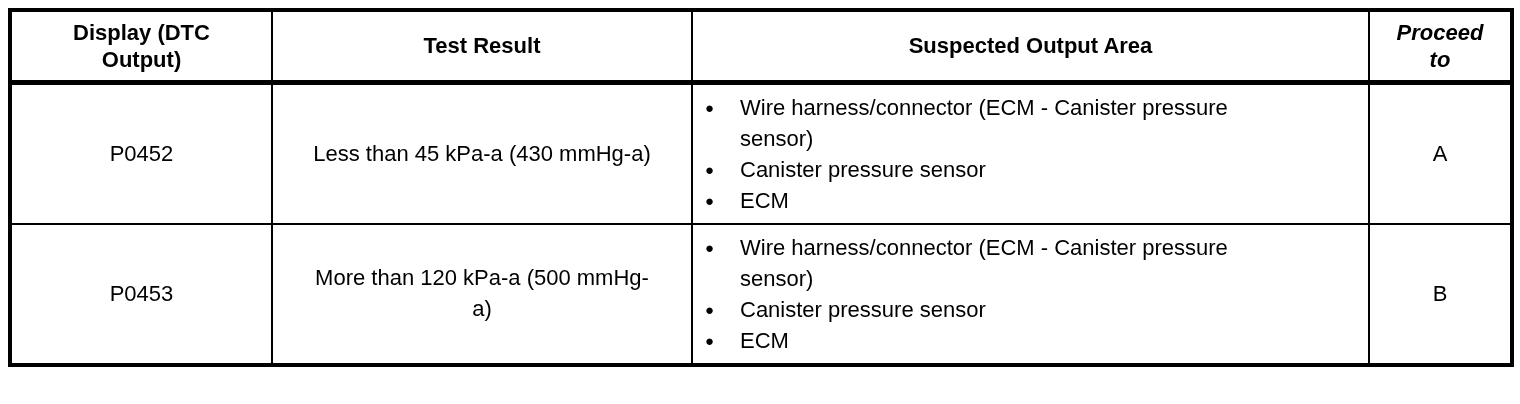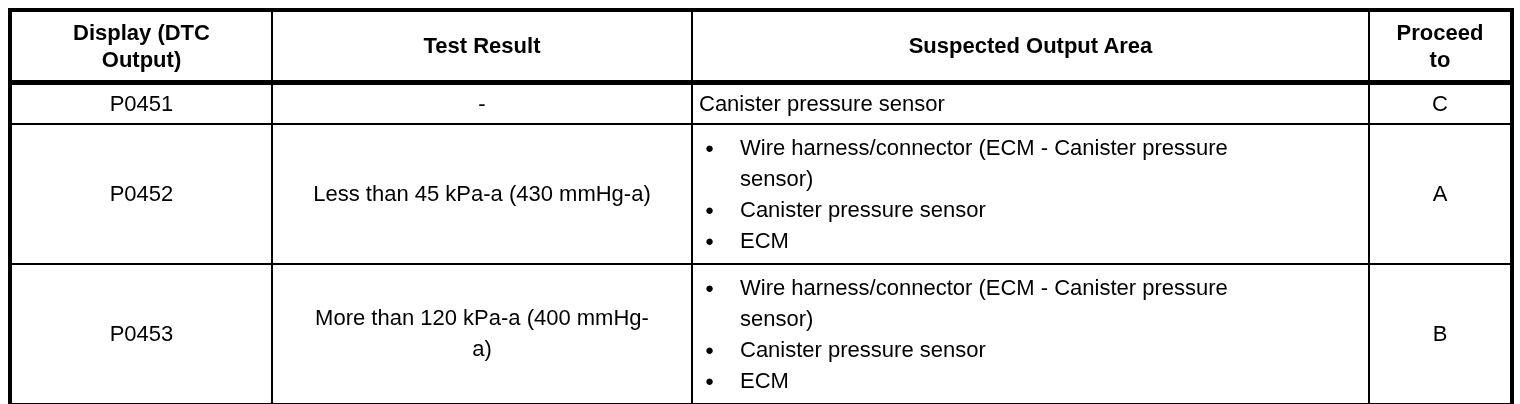--- a/index.html
+++ b/index.html
@@ -49,21 +49,21 @@
   tr.row3 td { height: 134px; }
 
   td.left {
     text-align: left;
     padding-left: 6px;
     padding-right: 6px;
   }
   
   .hdr { margin: 0 auto; }
   .hdr1 { max-width: 190px; }
-  .hdr4 { max-width: 104px; }
+  .hdr4 { max-width: 104px; font-style: italic; }
   .tr-wrap { max-width: 345px; margin: 16px auto; }
 
   ul.bullets {
     list-style: none;
     margin: 0;
     padding: 0 0 0 6px;
   }
   ul.bullets li {
     display: flex;
     align-items: flex-start;
@@ -104,34 +104,20 @@
         <th>
           <div class="hdr">Suspected Output Area</div>
         </th>
         <th>
           <div class="hdr hdr4">Proceed to</div>
         </th>
       </tr>
     </thead>
     <tbody>
 
-      <tr class="row1">
-        <td>
-          <span>P0451</span>
-        </td>
-        <td>
-          <span>-</span>
-        </td>
-        <td class="left">
-          <span>Canister pressure sensor</span>
-        </td>
-        <td>
-          <span>C</span>
-        </td>
-      </tr>
 
       <tr class="row2">
         <td>
           <span>P0452</span>
         </td>
         <td>
           <div class="tr-wrap">Less than 45 kPa-a (430 mmHg-a)</div>
         </td>
         <td class="left">
           <ul class="bullets">
@@ -152,21 +138,21 @@
         <td>
           <span>A</span>
         </td>
       </tr>
 
       <tr class="row3">
         <td>
           <span>P0453</span>
         </td>
         <td>
-          <div class="tr-wrap">More than 120 kPa-a (400 mmHg-a)</div>
+          <div class="tr-wrap">More than 120 kPa-a (500 mmHg-a)</div>
         </td>
         <td class="left">
           <ul class="bullets">
             <li>
               <span class="bullet">●</span>
               <span class="item-text">Wire harness/connector (ECM - Canister pressure sensor)</span>
             </li>
             <li>
               <span class="bullet">●</span>
               <span class="item-text">Canister pressure sensor</span>

